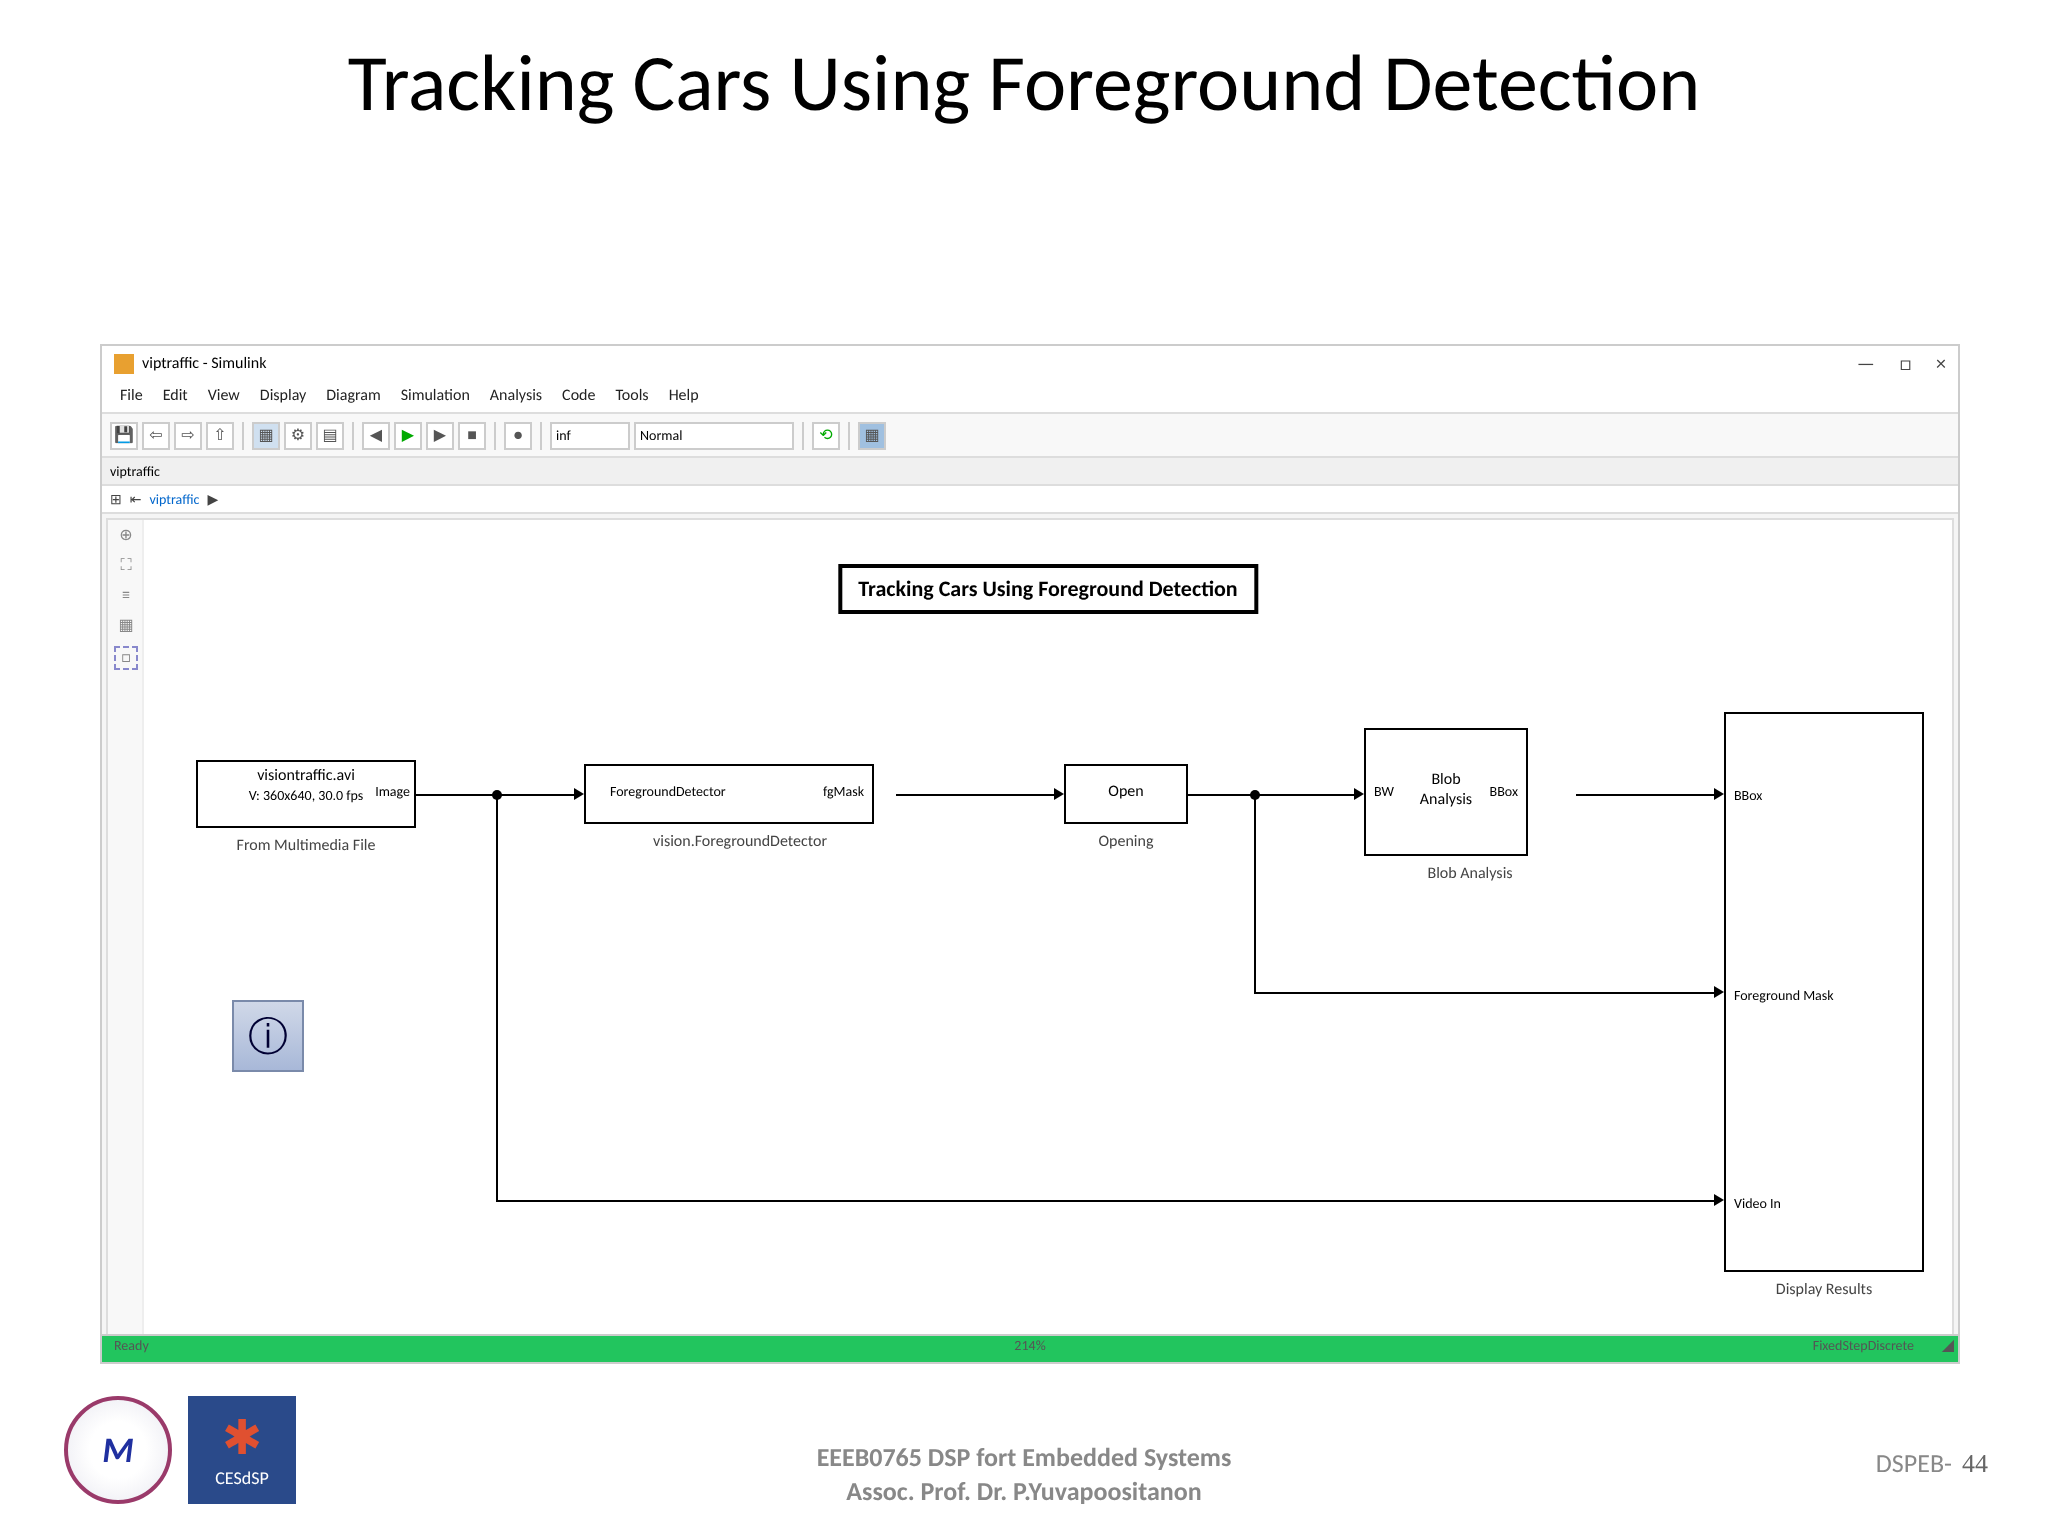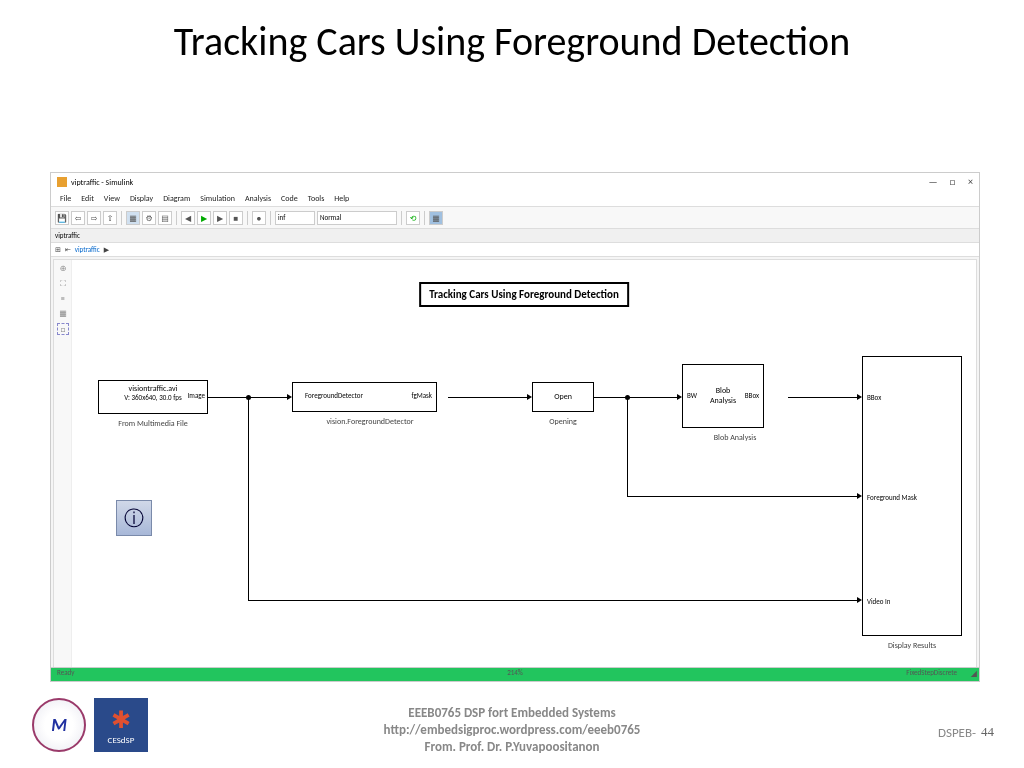--- a/index.html
+++ b/index.html
@@ -201,17 +201,16 @@
 <div class="logo1">
     <span>M</span>
   </div>
 <div class="logo2">
   <div class="spark">✱</div>
   <div class="txt">CESdSP</div>
 </div>
 
 <div class="footer">
   <div>EEEB0765 DSP fort Embedded Systems</div>
-  <div>http://embedsigproc.wordpress.com/eeeb0765</div>
-  <div>From. Prof. Dr. P.Yuvapoositanon</div>
+  <div>Assoc. Prof. Dr. P.Yuvapoositanon</div>
 </div>
 <div class="page-code">DSPEB-</div>
 <div class="page-num">44</div>
 
 </body></html>

